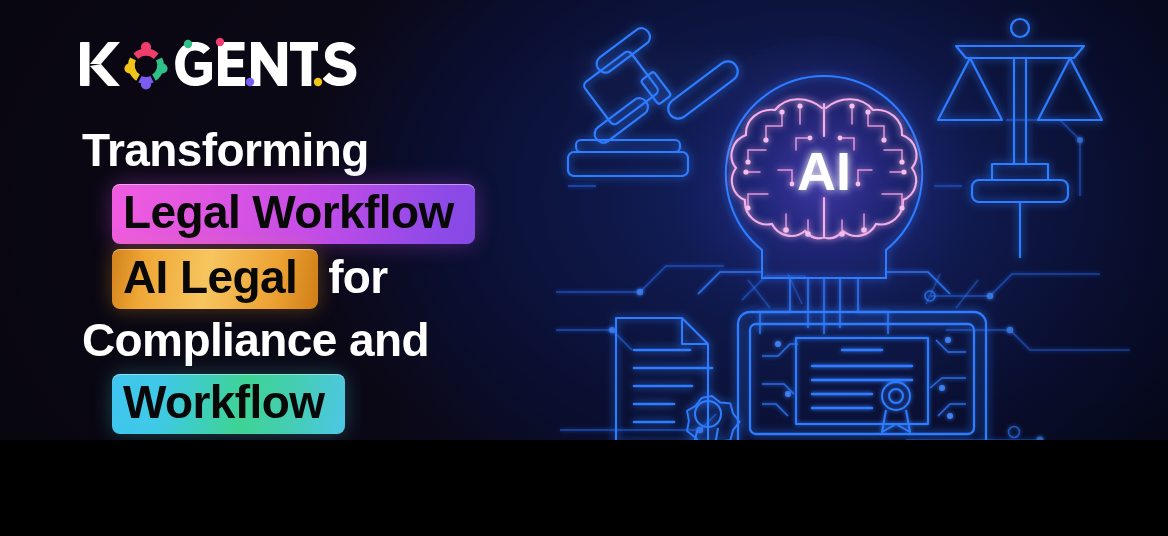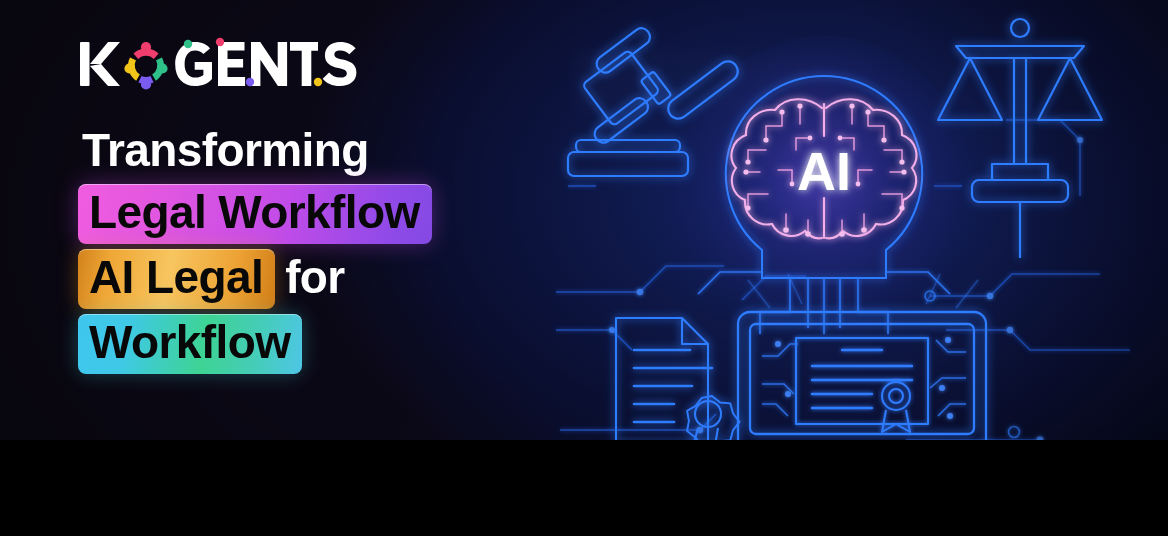--- a/index.html
+++ b/index.html
@@ -57,24 +57,25 @@
     font-weight:700;
     letter-spacing:-0.6px;
     color:#fff;
   }
   .hl-line { display:block; white-space:nowrap; margin-bottom:5px; }
   .hl-line.plain { padding:3px 0 6px 4px; }
 
   .chip {
     display:inline-block;
     color:#080808;
-    padding:5px 12px 9px 11px;
+    padding:5px 21px 9px 11px;
     border-radius:8px;
     line-height:1.0;
     position:relative;
+    margin-left:34px;
   }
   .chip-legal {
     background:linear-gradient(100deg,#f05ce0 0%,#e257e0 22%,#c24ce8 58%,#8f4ae8 88%,#8549e4 100%);
     box-shadow:0 0 22px rgba(190,70,220,.38), inset 0 1px 0 rgba(255,255,255,.45);
   }
   .chip-ai {
     background:linear-gradient(100deg,#d2821c 0%,#efa735 16%,#f7c55f 46%,#eda233 78%,#d07e17 100%);
     box-shadow:0 0 20px rgba(225,150,30,.35), inset 0 1px 0 rgba(255,255,255,.4);
   }
   .chip-acc {
@@ -212,20 +213,21 @@
     </div>
 
     <h1 class="headline">
       <span class="hl-line plain">Transforming</span>
       <span class="hl-line">
         <span class="chip chip-legal">Legal Workflow</span>
       </span>
       <span class="hl-line">
         <span class="chip chip-ai">AI Legal</span><span class="after-chip">for</span>
       </span>
+      <span class="hl-line plain">Compliance and</span>
       <span class="hl-line">
         <span class="chip chip-acc">Workflow</span>
       </span>
     </h1>
   </div>
 
   <div class="art">
     <svg width="612" height="536" viewBox="0 0 612 536">
 
       <ellipse cx="268" cy="196" rx="150" ry="160" fill="url(#bulbGlow)"></ellipse>

